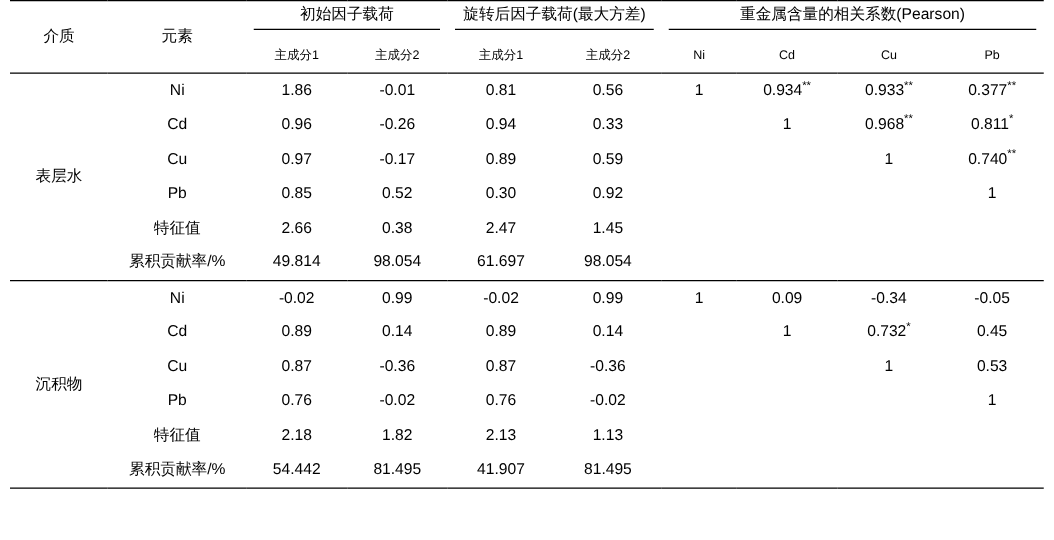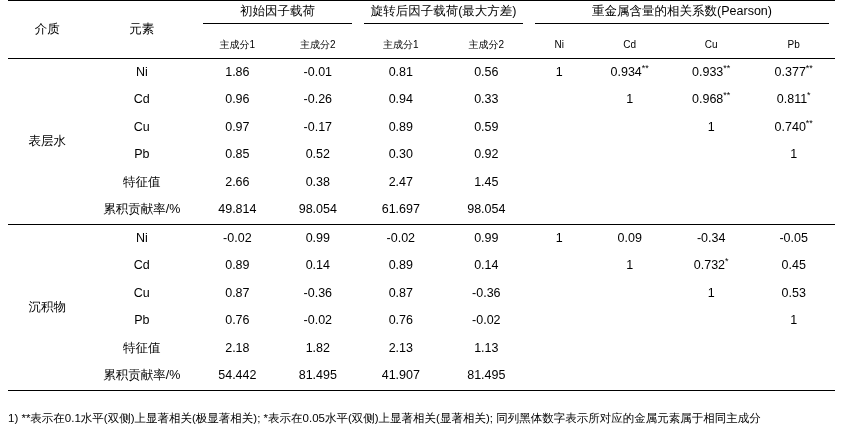--- a/index.html
+++ b/index.html
@@ -246,14 +246,13 @@
           <td><span></span></td>
           <td><span></span></td>
           <td><span></span></td>
         </tr>
         <tr class="spacer-last">
         <td colspan="10" style="height:0; border-top:1.6px solid #000;"></td>
       </tr>
     </tbody>
   </table>
 
-  <div class="footnote">1) **表示在0.1水平(双侧)上显著相关(极显著相关); *表示在0.05水平(双侧)上显著相关(显著相关); 同列黑体数字表示所对应的金属元素属于相同主成分</div>
 </div>
 
 </body></html>

